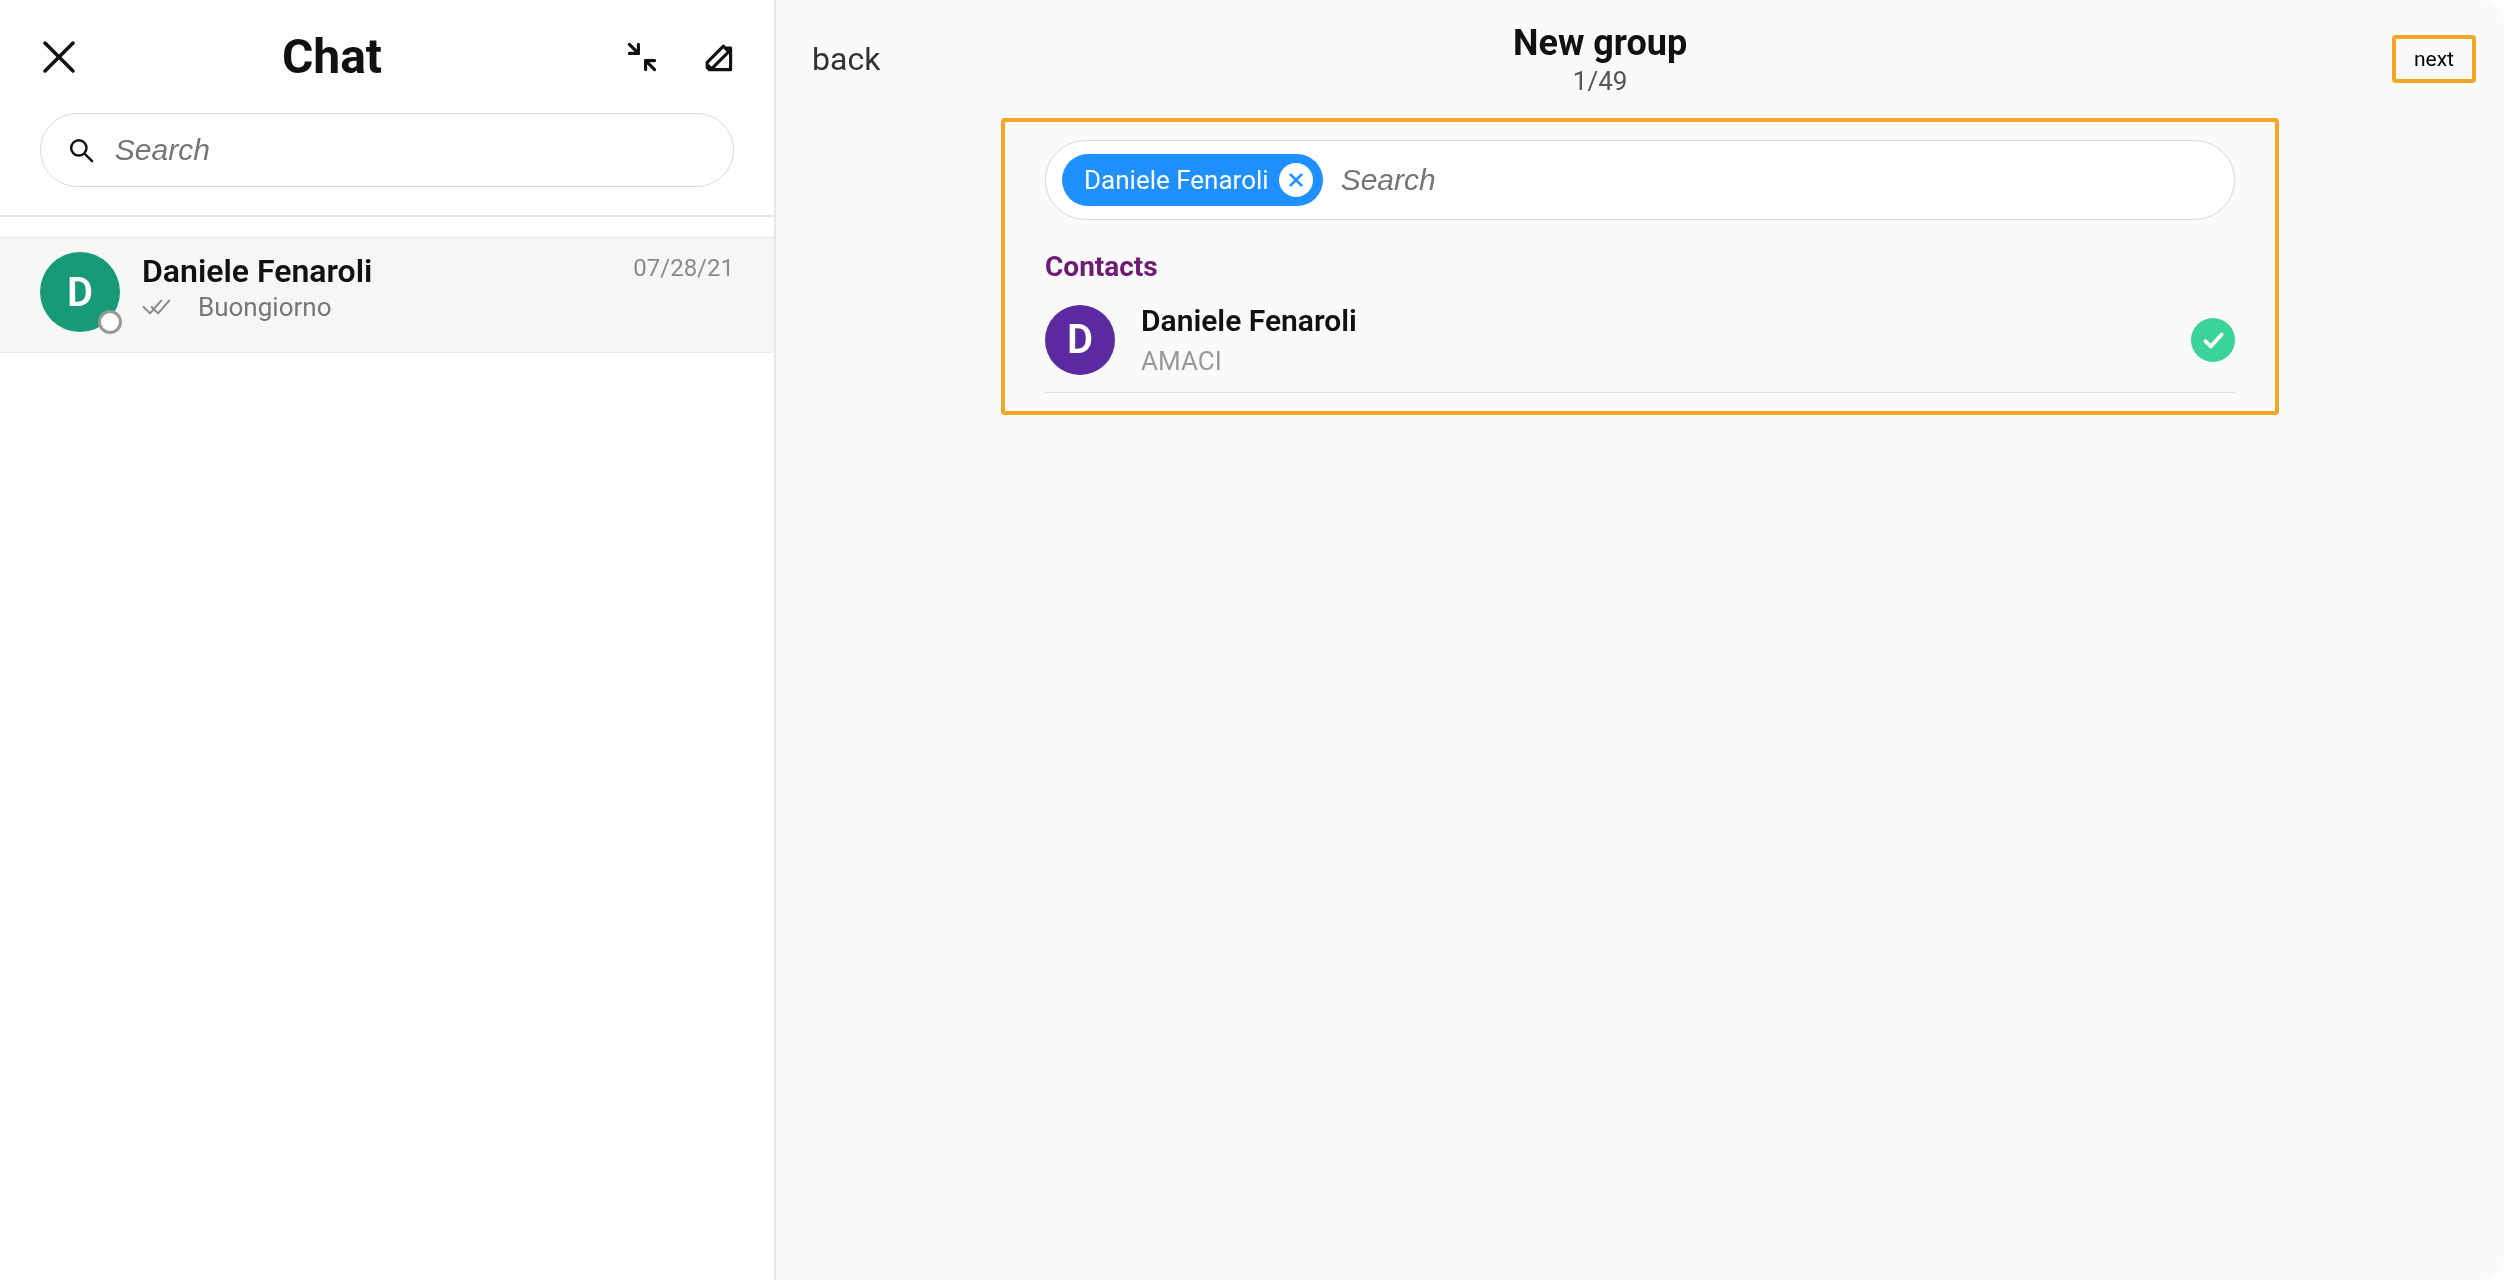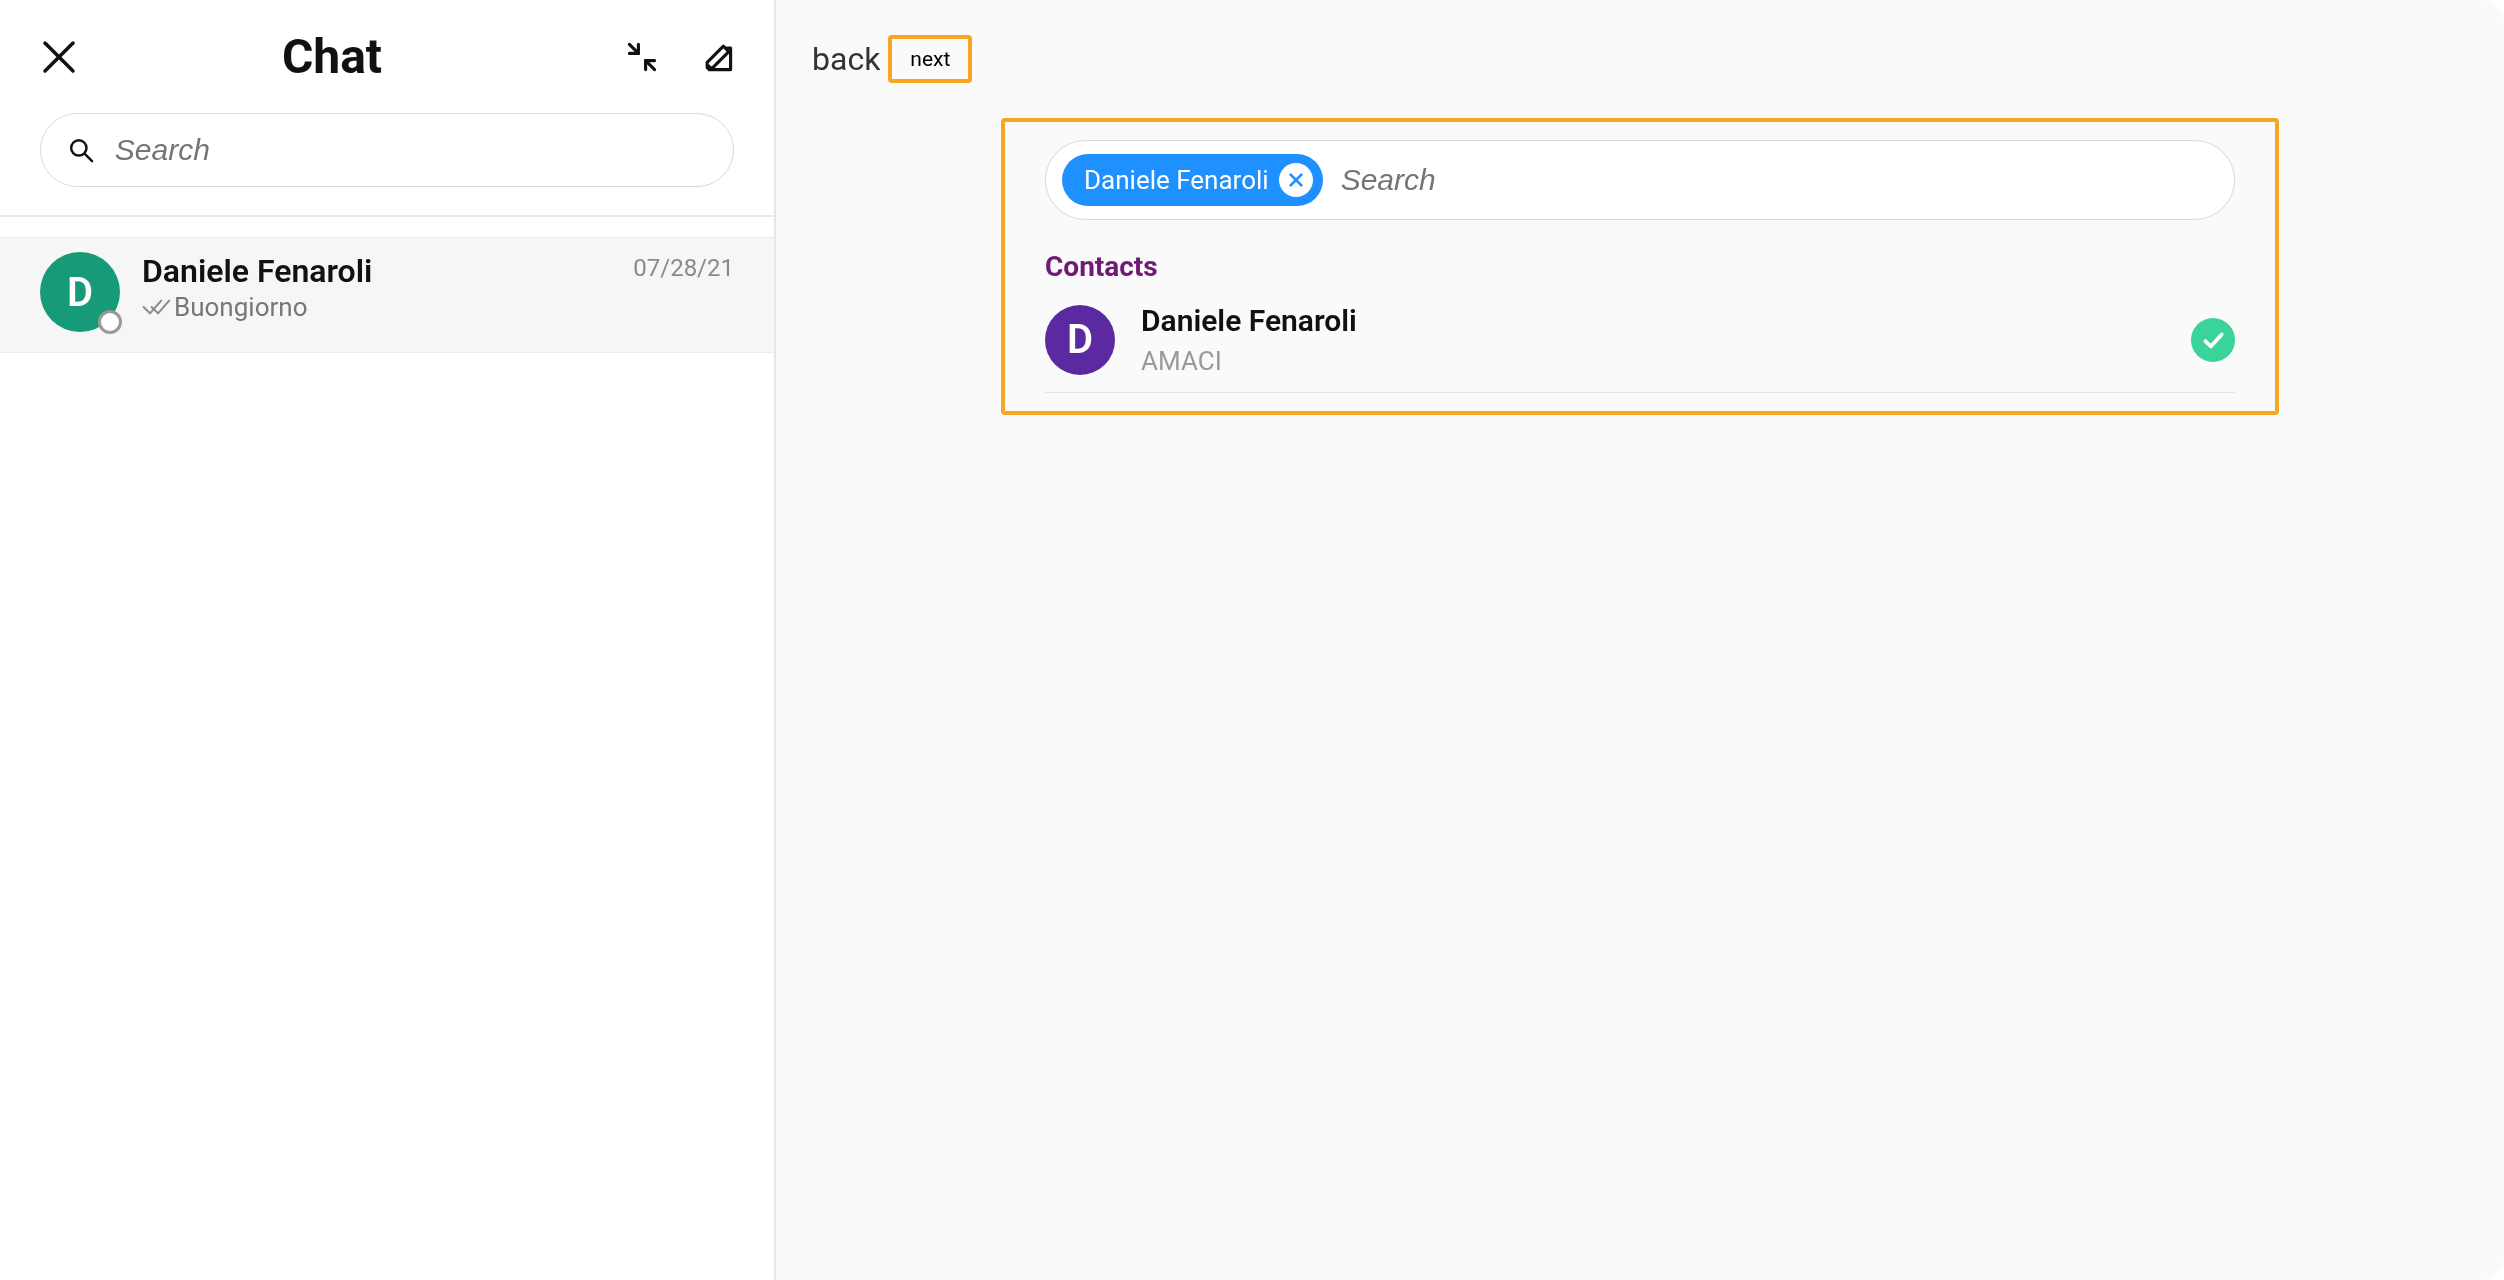--- a/index.html
+++ b/index.html
@@ -108,21 +108,21 @@
     border: 3px solid #999;
   }
   .chat-main { flex: 1; min-width: 0; }
   .chat-name {
     font-size: 32px;
     font-weight: 600;
     color: #111;
     margin-bottom: 2px;
   }
   .chat-preview {
-    display: flex; align-items: center; gap: 0;
+    display: flex; align-items: center; gap: 24px;
     font-size: 26px; color: #777;
   }
   .chat-date {
     font-size: 24px; color: #8a8a8a;
     padding-top: 2px;
     white-space: nowrap;
   }
   
   .main {
     flex: 1;
@@ -299,20 +299,24 @@
           </div>
         </div>
         <div class="chat-date">07/28/21</div>
       </div>
     </div>
   </aside>
 
   <section class="main">
     <div class="main-header">
       <div class="back">back</div>
+      <div class="header-center">
+        <div class="header-title">New group</div>
+        <div class="header-count">1/49</div>
+      </div>
       <div class="next-btn">next</div>
     </div>
 
     <div class="panel-body">
       <div class="highlight-box">
 
         <div class="pill-search">
           <span class="chip">
             <span>Daniele Fenaroli</span>
             <span class="chip-close">

